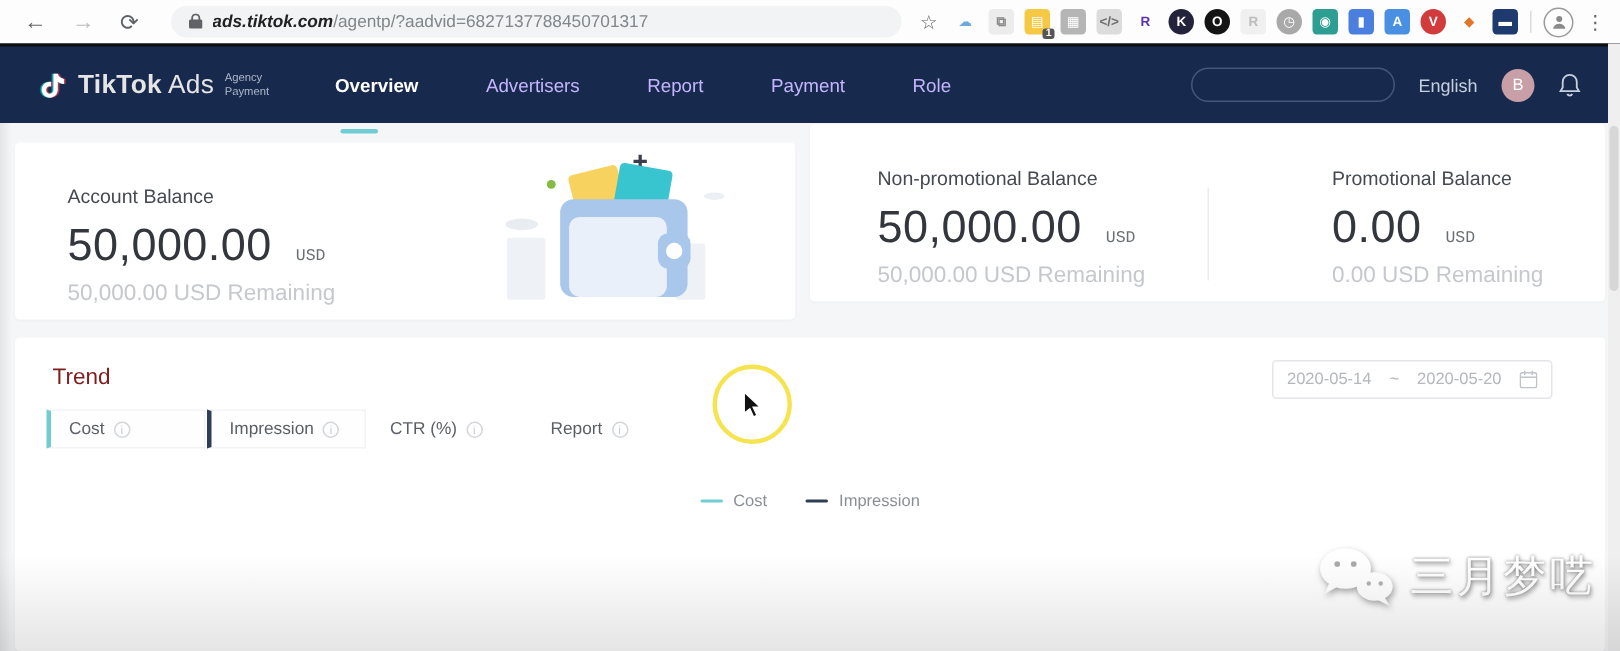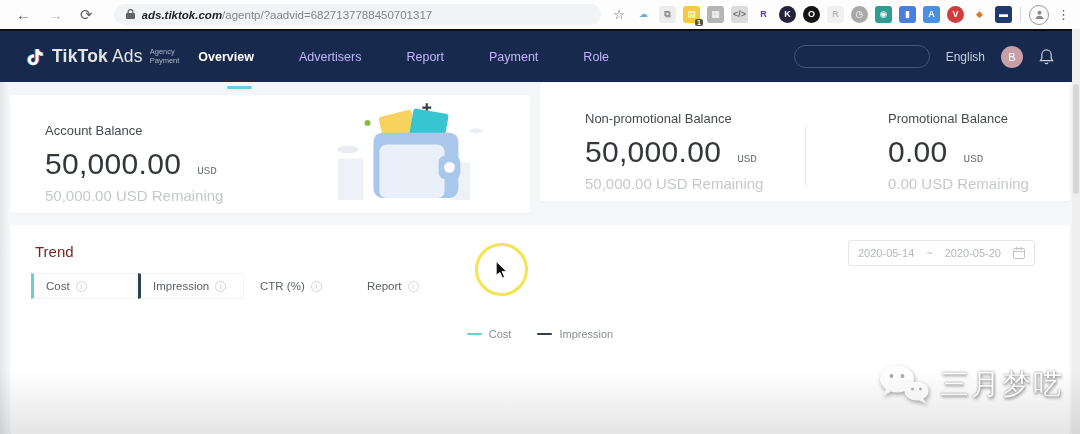--- a/index.html
+++ b/index.html
@@ -33,21 +33,21 @@
   
   .navbar { position:absolute; top:29px; left:0; width:1080px; height:53px;
     background:#17294d; border-top:2px solid #0e0e10; display:flex; align-items:center;
     padding:0 26px; }
   .brand { display:flex; align-items:center; }
   .tt-note { filter:drop-shadow(1px 0 0 rgba(240,66,91,.8)) drop-shadow(-1px 0 0 rgba(37,244,238,.7)); }
   .brand-text { margin-left:7px; font-size:17.5px; color:#e5e5e5; letter-spacing:.2px; }
   .brand-text b { font-weight:700; }
   .brand-text .ads { font-weight:300; margin-left:4px; }
   .brand-sub { margin-left:7px; font-size:7.5px; line-height:8.5px; color:#aeb8ca; }
-  .menu { display:flex; gap:45px; margin-left:19px; }
+  .menu { display:flex; gap:45px; margin-left:44px; }
   .menu-item { font-size:12.5px; color:#c4b5fd; cursor:pointer; }
   .menu-item.active { color:#ffffff; font-weight:700; }
   .nav-right { margin-left:auto; display:flex; align-items:center; gap:16px; }
   .search-pill { width:136px; height:23px; border:1px solid #43587d; border-radius:12px;
     background:transparent; outline:none; color:#dfe5ee; padding:0 10px; font-size:11px; }
   .lang { font-size:12px; color:#c6cfdd; }
   .nav-avatar { width:22px; height:22px; border-radius:50%; background:#c99fa7; color:#fff;
     font-size:11px; display:flex; align-items:center; justify-content:center; }
   .tab-underline { position:absolute; top:86px; left:227px; width:25px; height:3px;
     border-radius:2px; }

